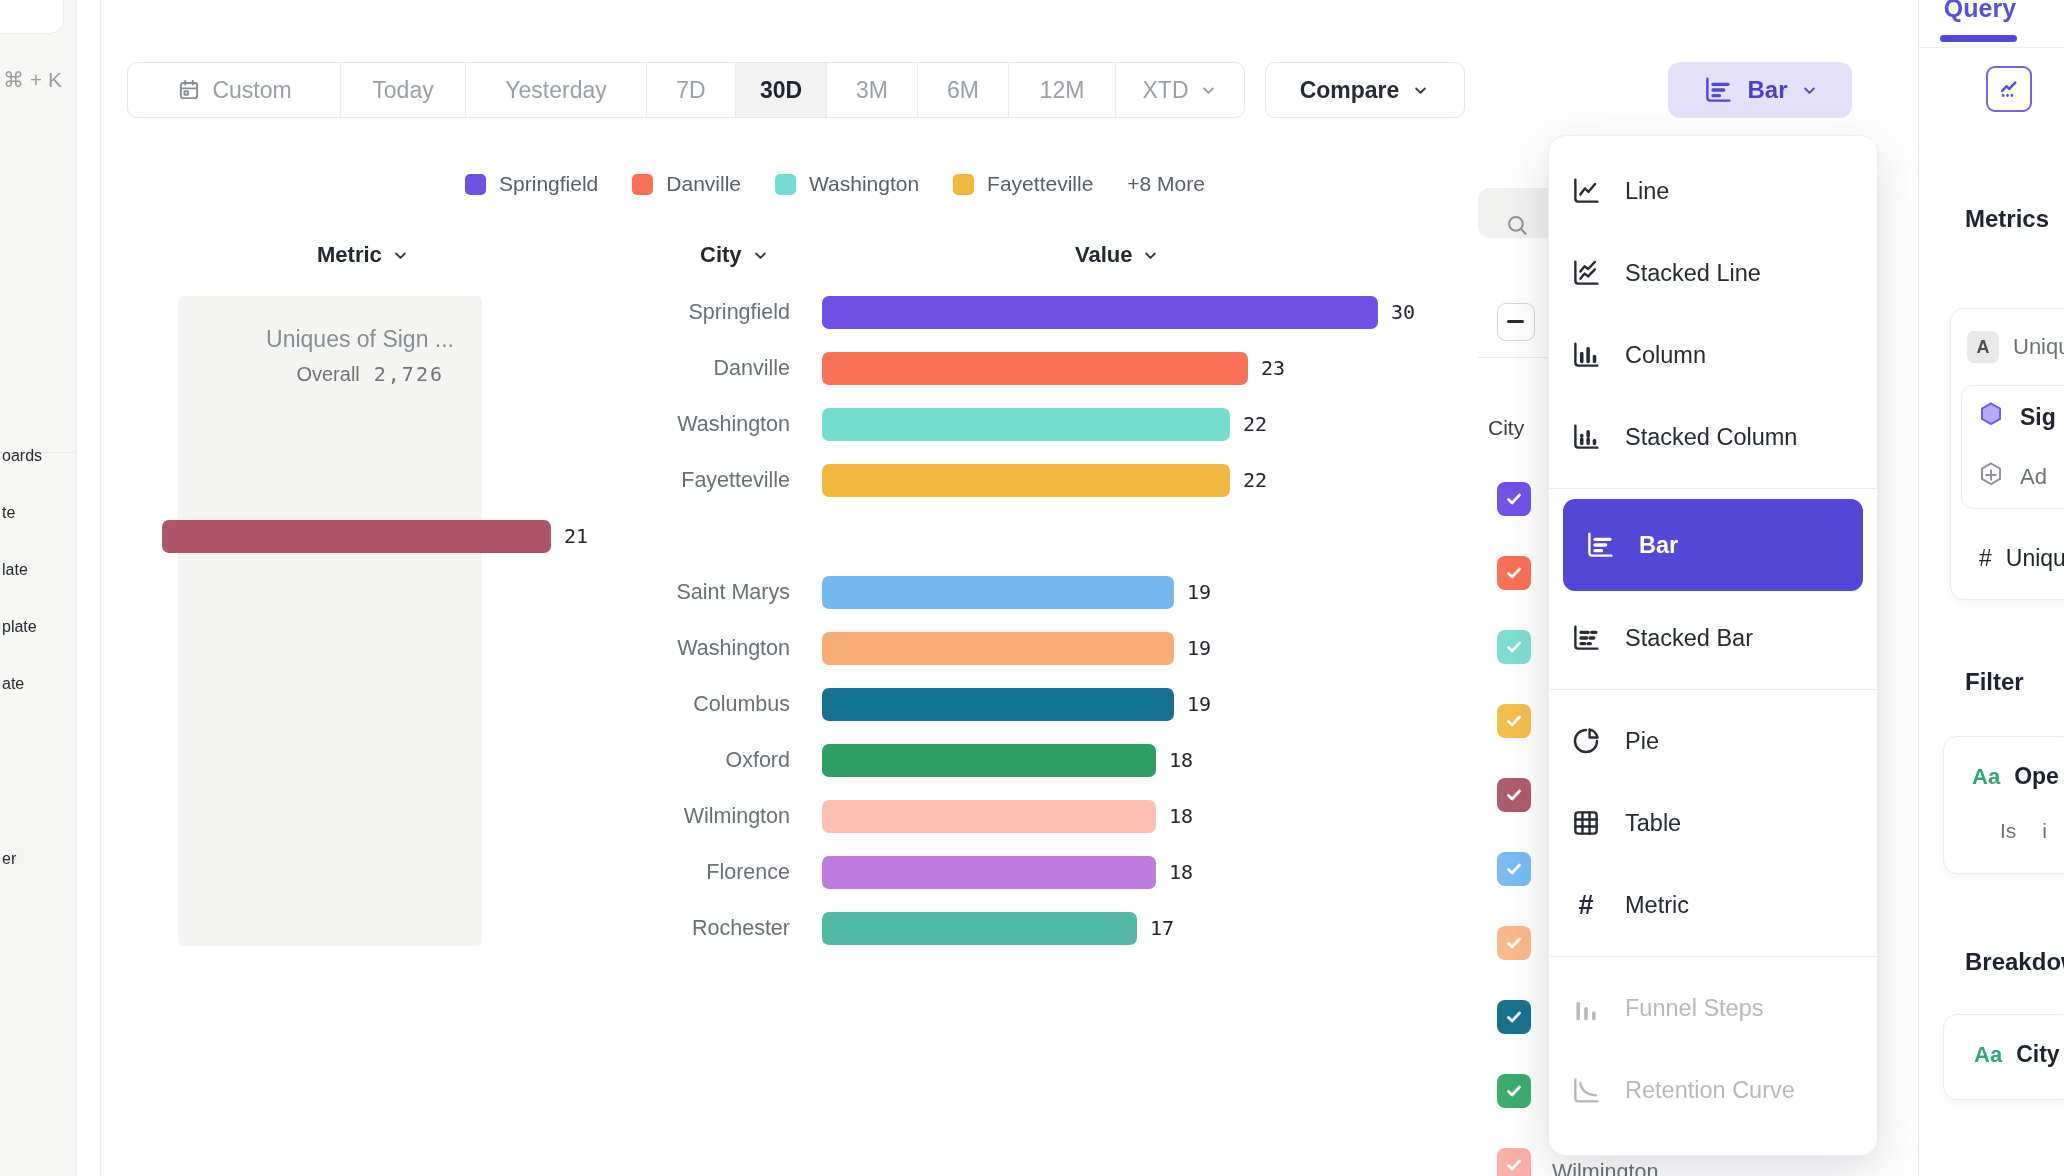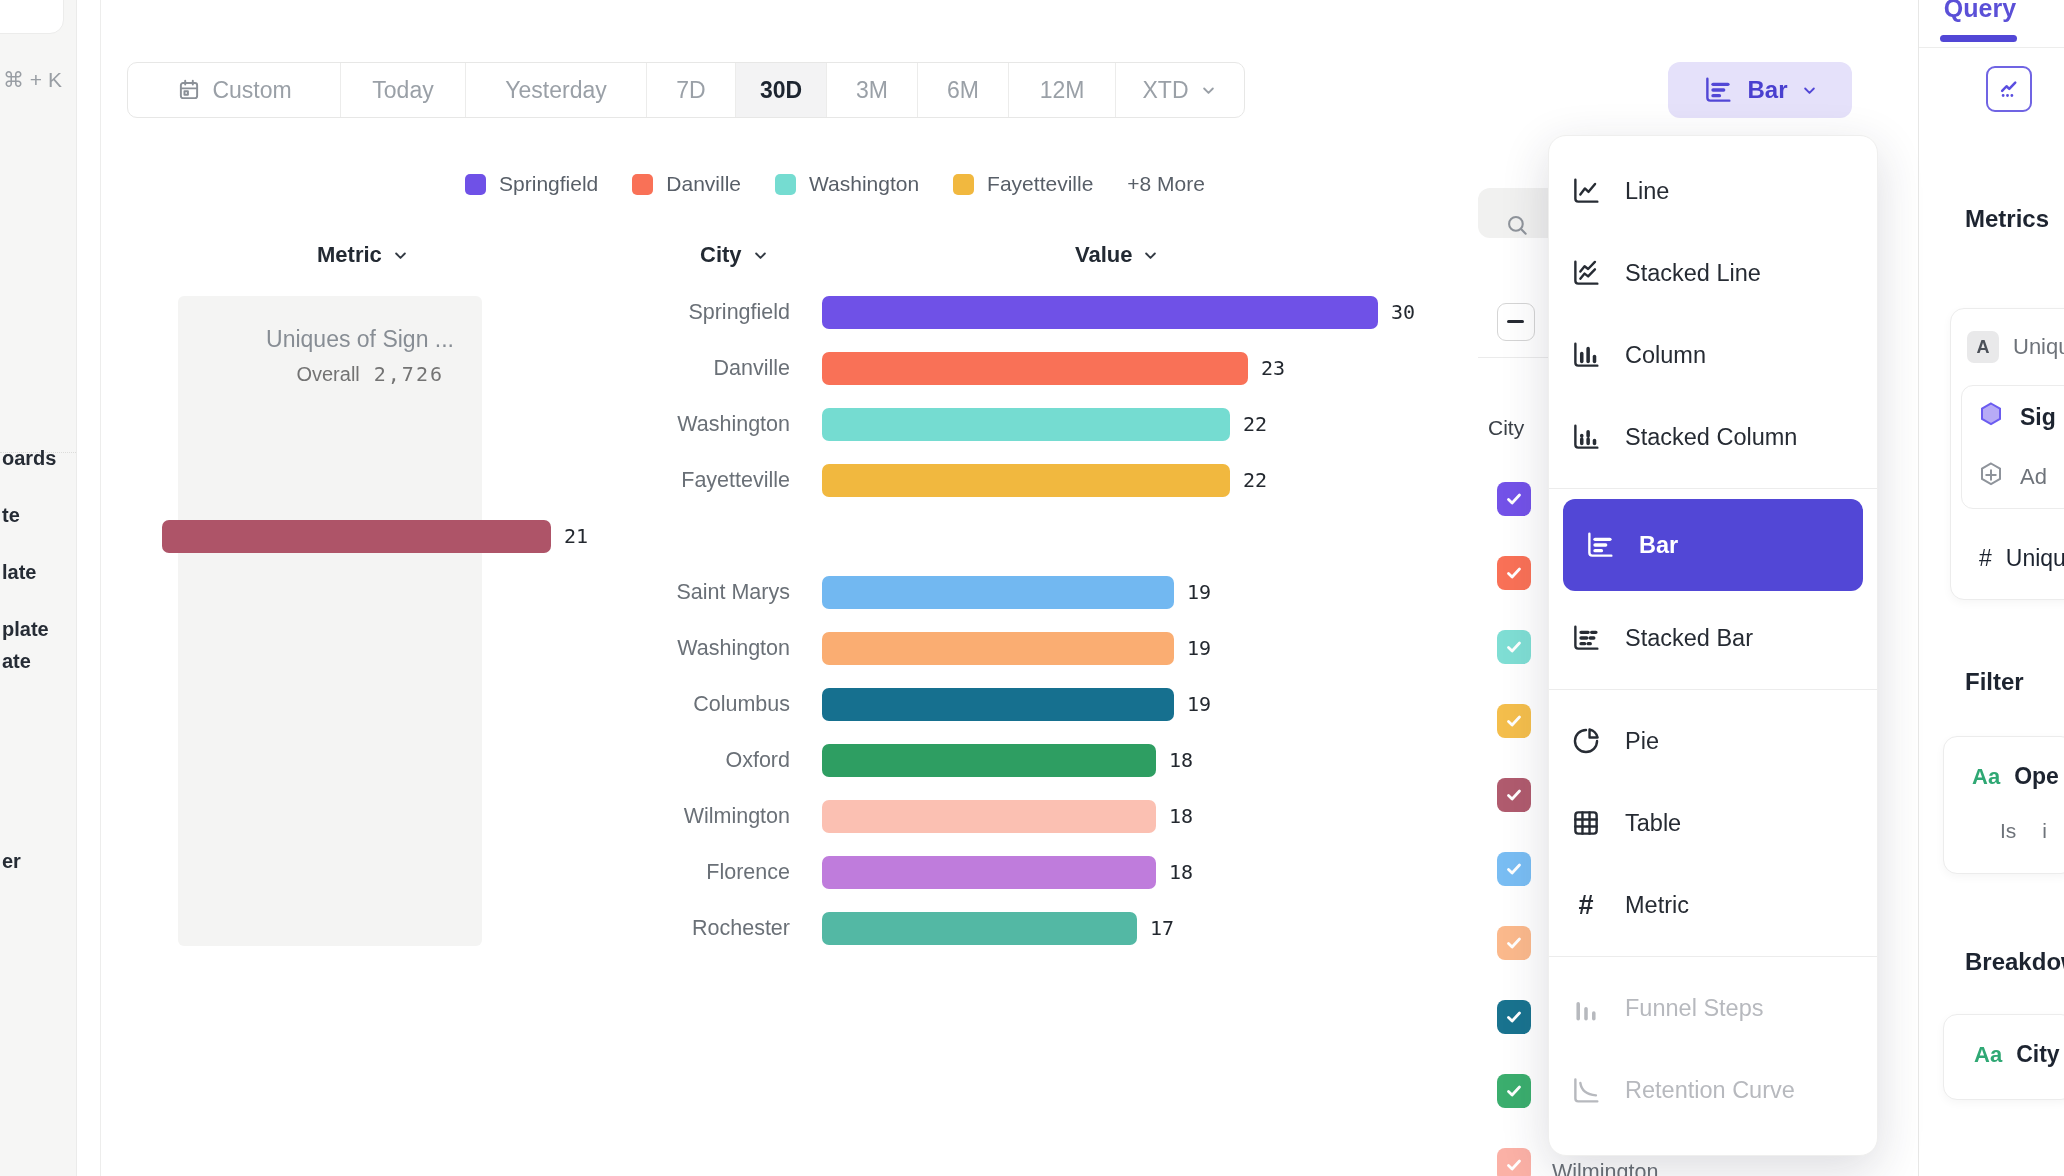--- a/index.html
+++ b/index.html
@@ -3,21 +3,21 @@
 <meta charset="utf-8">
 <style>
   html,body{margin:0;padding:0;background:#fff;overflow:hidden;}
   .app{position:relative;width:2064px;height:1176px;font-family:"Liberation Sans","DejaVu Sans",sans-serif;color:#262b33;background:#fff;}
   .abs{position:absolute;}
   
   #left-rail{left:0;top:0;width:76px;height:1176px;background:#f6f6f5;border-right:1px solid #ebebea;}
   #rail-card{left:-22px;top:-26px;width:84px;height:58px;background:#fff;border:1px solid #ececeb;border-radius:14px;}
   #rail-shortcut{left:3px;top:68px;font-size:21px;color:#999ea4;white-space:nowrap;}
   #rail-divider{left:0;top:452px;width:76px;height:2px;border-top:1px dotted #dcdcda;}
-  .rail-item{position:absolute;left:2px;font-size:20px;font-weight:700;color:#262c35;white-space:nowrap;}
+  .rail-item{position:absolute;left:2px;font-size:16px;font-weight:400;color:#262c35;white-space:nowrap;}
   #panel-edge{left:100px;top:0;width:1px;height:1176px;background:#ededec;}
   
   #range-control{left:127px;top:62px;height:54px;display:flex;border:1.5px solid #e7e7e6;border-radius:10px;background:#fff;overflow:hidden;}
   .seg{display:flex;align-items:center;justify-content:center;gap:10px;font-size:23px;font-weight:500;color:#9aa0a7;border-left:1px solid #ececeb;cursor:pointer;}
   .seg:first-child{border-left:none;}
   .seg.selected{background:#f3f3f4;color:#1d2530;font-weight:700;}
   #compare-btn{left:1265px;top:62px;width:198px;height:54px;border:1.5px solid #e7e7e6;border-radius:10px;display:flex;align-items:center;justify-content:center;gap:12px;font-size:23px;font-weight:600;color:#262c35;background:#fff;cursor:pointer;}
   #chart-type-btn{left:1668px;top:62px;width:184px;height:56px;background:#e5e1fa;border-radius:12px;display:flex;align-items:center;justify-content:center;gap:12px;font-size:24px;font-weight:700;color:#4a40cf;cursor:pointer;}
   
   #legend{left:170px;top:172px;width:1330px;display:flex;align-items:center;justify-content:center;gap:34px;}
@@ -78,21 +78,21 @@
 
   <div class="abs" id="left-rail">
     <div class="abs" id="rail-card"></div>
     <div class="abs" id="rail-shortcut">⌘ + K</div>
     <div class="abs" id="rail-divider"></div>
     <div id="rail-items">
         <div class="rail-item" style="top: 447px;">oards</div>
         <div class="rail-item" style="top: 504px;">te</div>
         <div class="rail-item" style="top: 561px;">late</div>
         <div class="rail-item" style="top: 618px;">plate</div>
-        <div class="rail-item" style="top: 650px;">ate</div>
+        <div class="rail-item" style="top: 675px;">ate</div>
         <div class="rail-item" style="top: 850px;">er</div>
       </div>
   </div>
   <div class="abs" id="panel-edge"></div>
 
   <div class="abs" id="range-control">
       <div class="seg" style="width: 212px;">
         <span style="display:inline-flex;color:#8b9097">
           <svg width="26" height="26" viewBox="0 0 24 24" fill="none" stroke="currentColor" stroke-width="1.8" stroke-linecap="round" stroke-linejoin="round">
             <rect x="4.5" y="5.5" width="15" height="14" rx="2"></rect>
@@ -126,20 +126,28 @@
       <div class="seg" style="width: 128px;">
         <span>XTD</span>
         <span style="display:inline-flex;color:#9aa0a7">
           <svg width="19" height="19" viewBox="0 0 24 24" fill="none" stroke="currentColor" stroke-width="2.4" stroke-linecap="round" stroke-linejoin="round">
             <path d="M6.5 9.5l5.5 5.5 5.5-5.5"></path>
           </svg>
         </span>
       </div>
     </div>
 
+  <div class="abs" id="compare-btn">
+    <span>Compare</span>
+    <span class="chev-dark" style="display: inline-flex; color: rgb(52, 59, 68);">
+        <svg width="19" height="19" viewBox="0 0 24 24" fill="none" stroke="currentColor" stroke-width="2.4" stroke-linecap="round" stroke-linejoin="round">
+          <path d="M6.5 9.5l5.5 5.5 5.5-5.5"></path>
+        </svg>
+      </span>
+  </div>
 
   <div class="abs" id="chart-type-btn">
     <span id="ctb-icon" style="display: inline-flex; color: rgb(82, 71, 214);">
         <svg width="34" height="34" viewBox="0 0 24 24" fill="none" stroke="currentColor" stroke-width="1.7" stroke-linecap="round" stroke-linejoin="round">
           <path d="M4.5 4v13.5a2 2 0 0 0 2 2H20"></path>
           <path d="M8.5 8h10.5" stroke-width="2.4"></path>
           <path d="M8.5 12h7.5" stroke-width="2.4"></path>
           <path d="M8.5 16h4.5" stroke-width="2.4"></path>
         </svg>
       </span>

